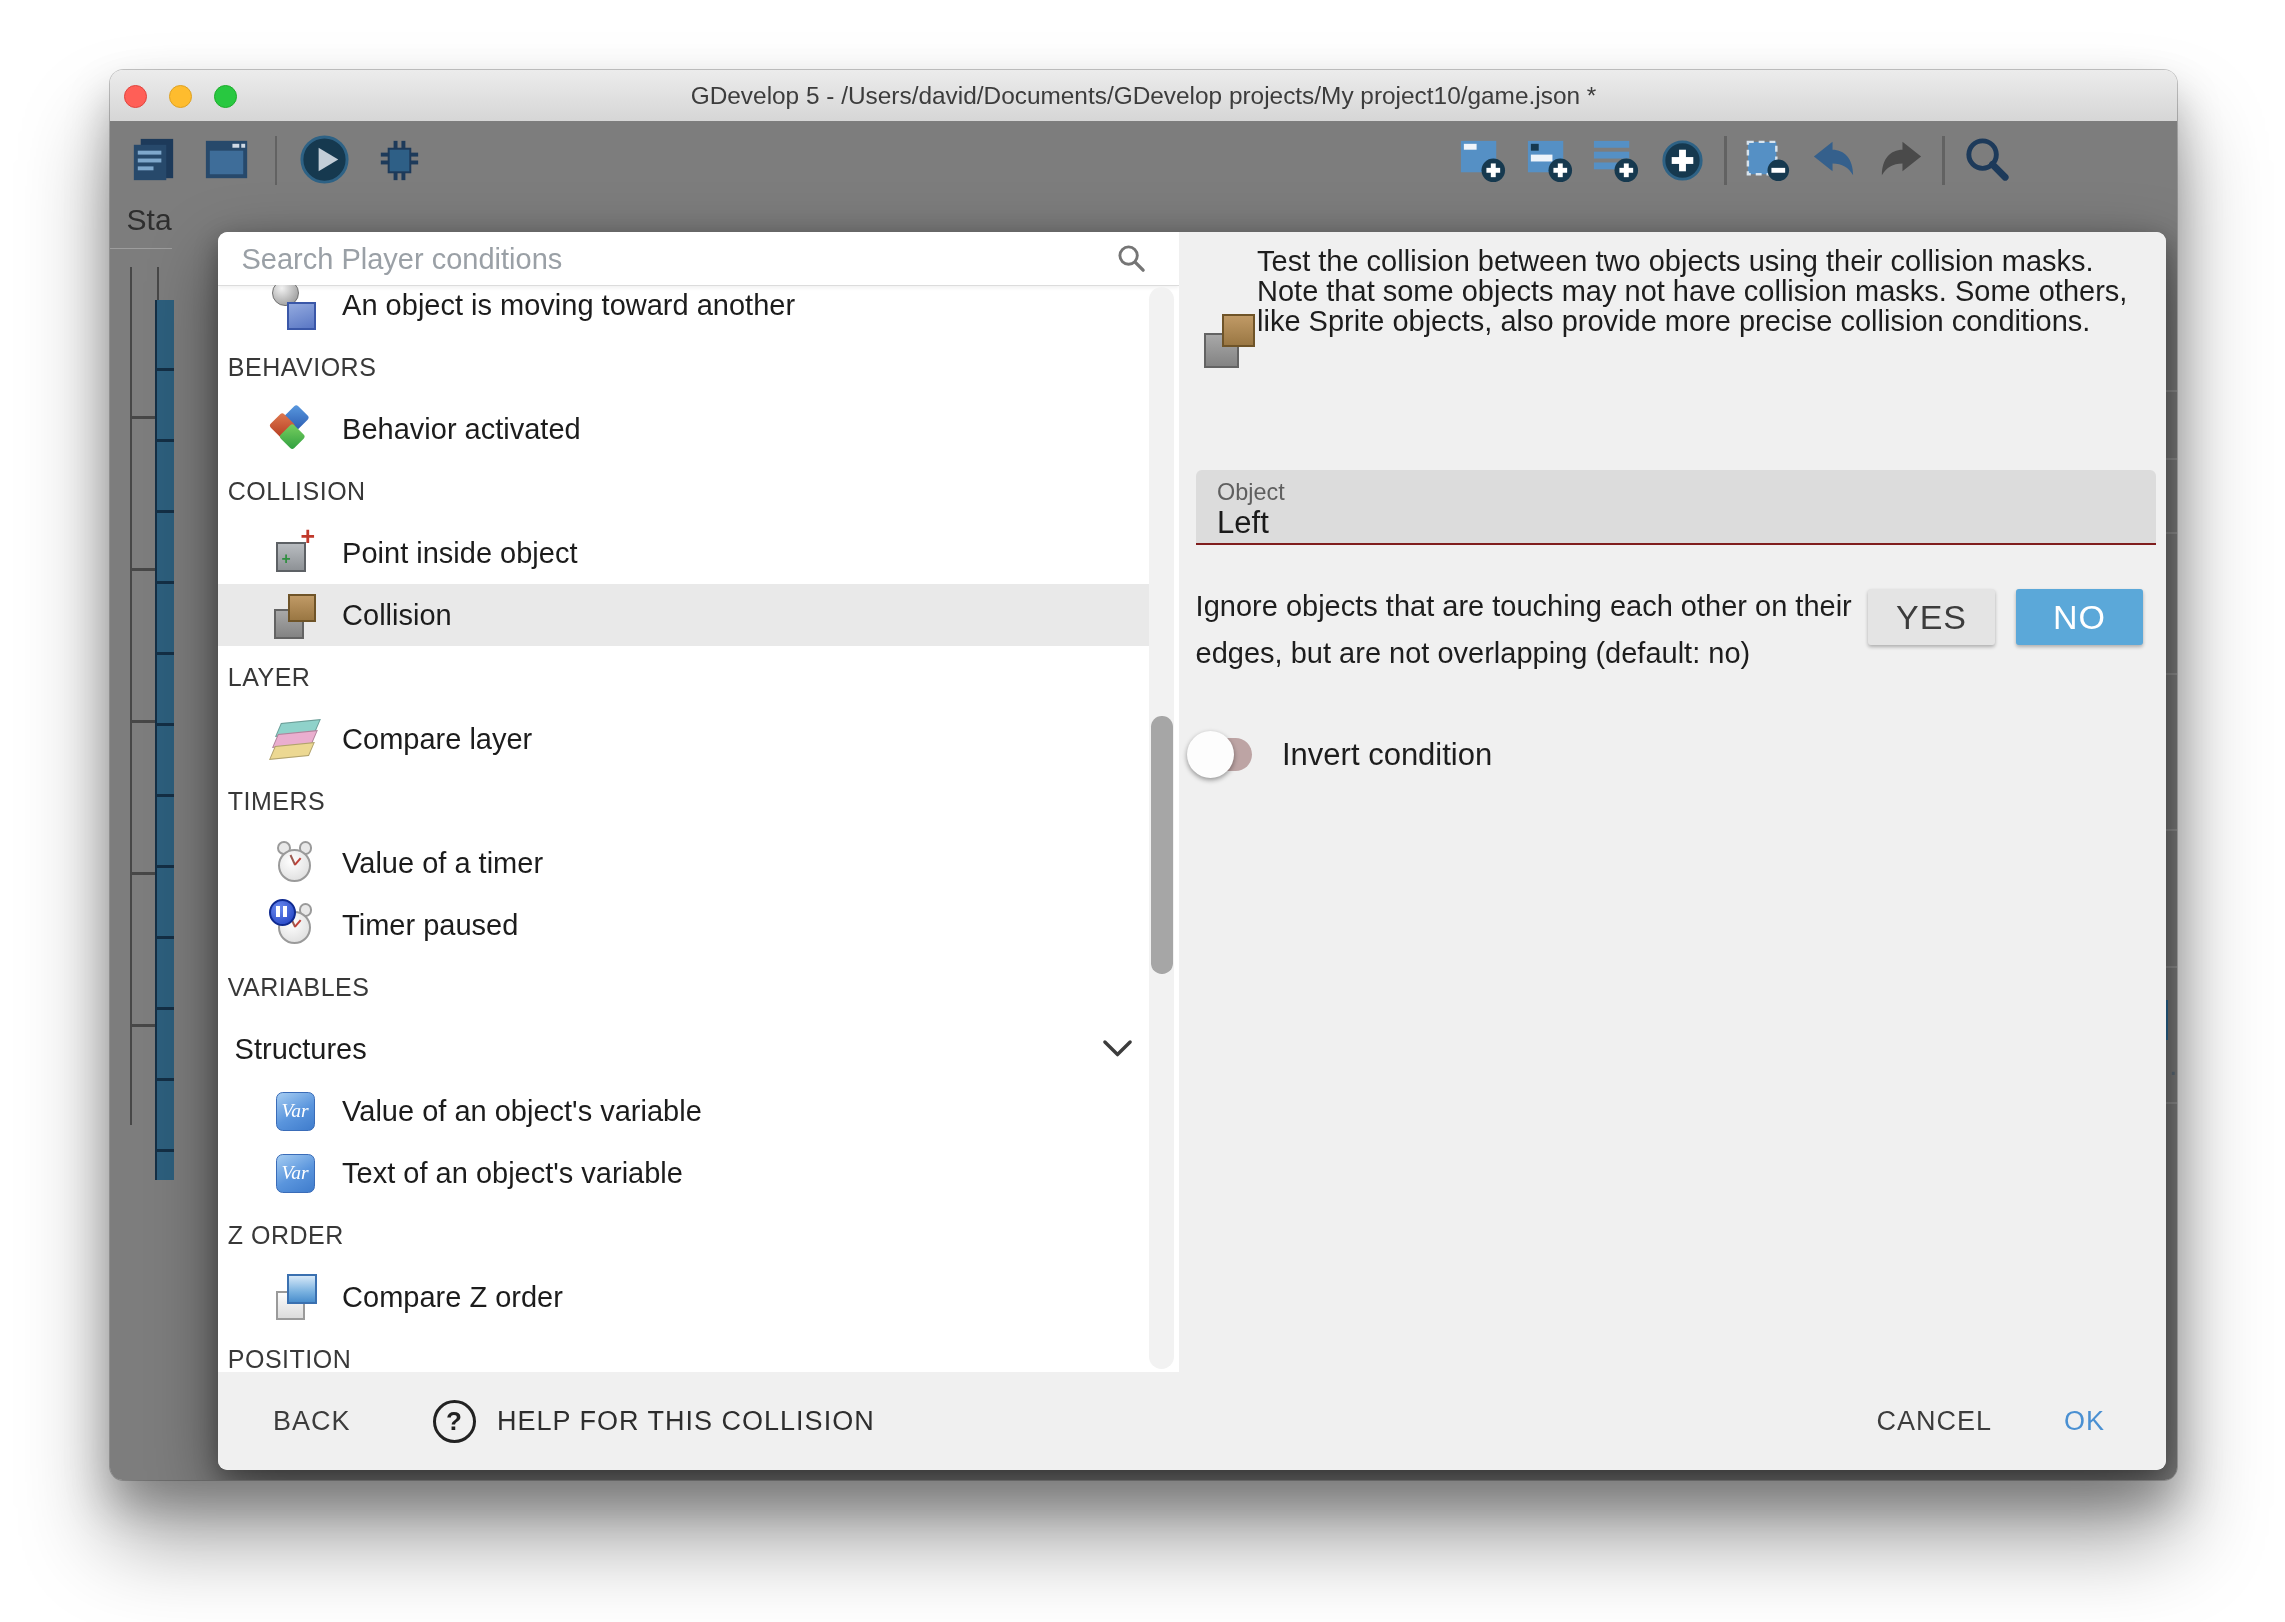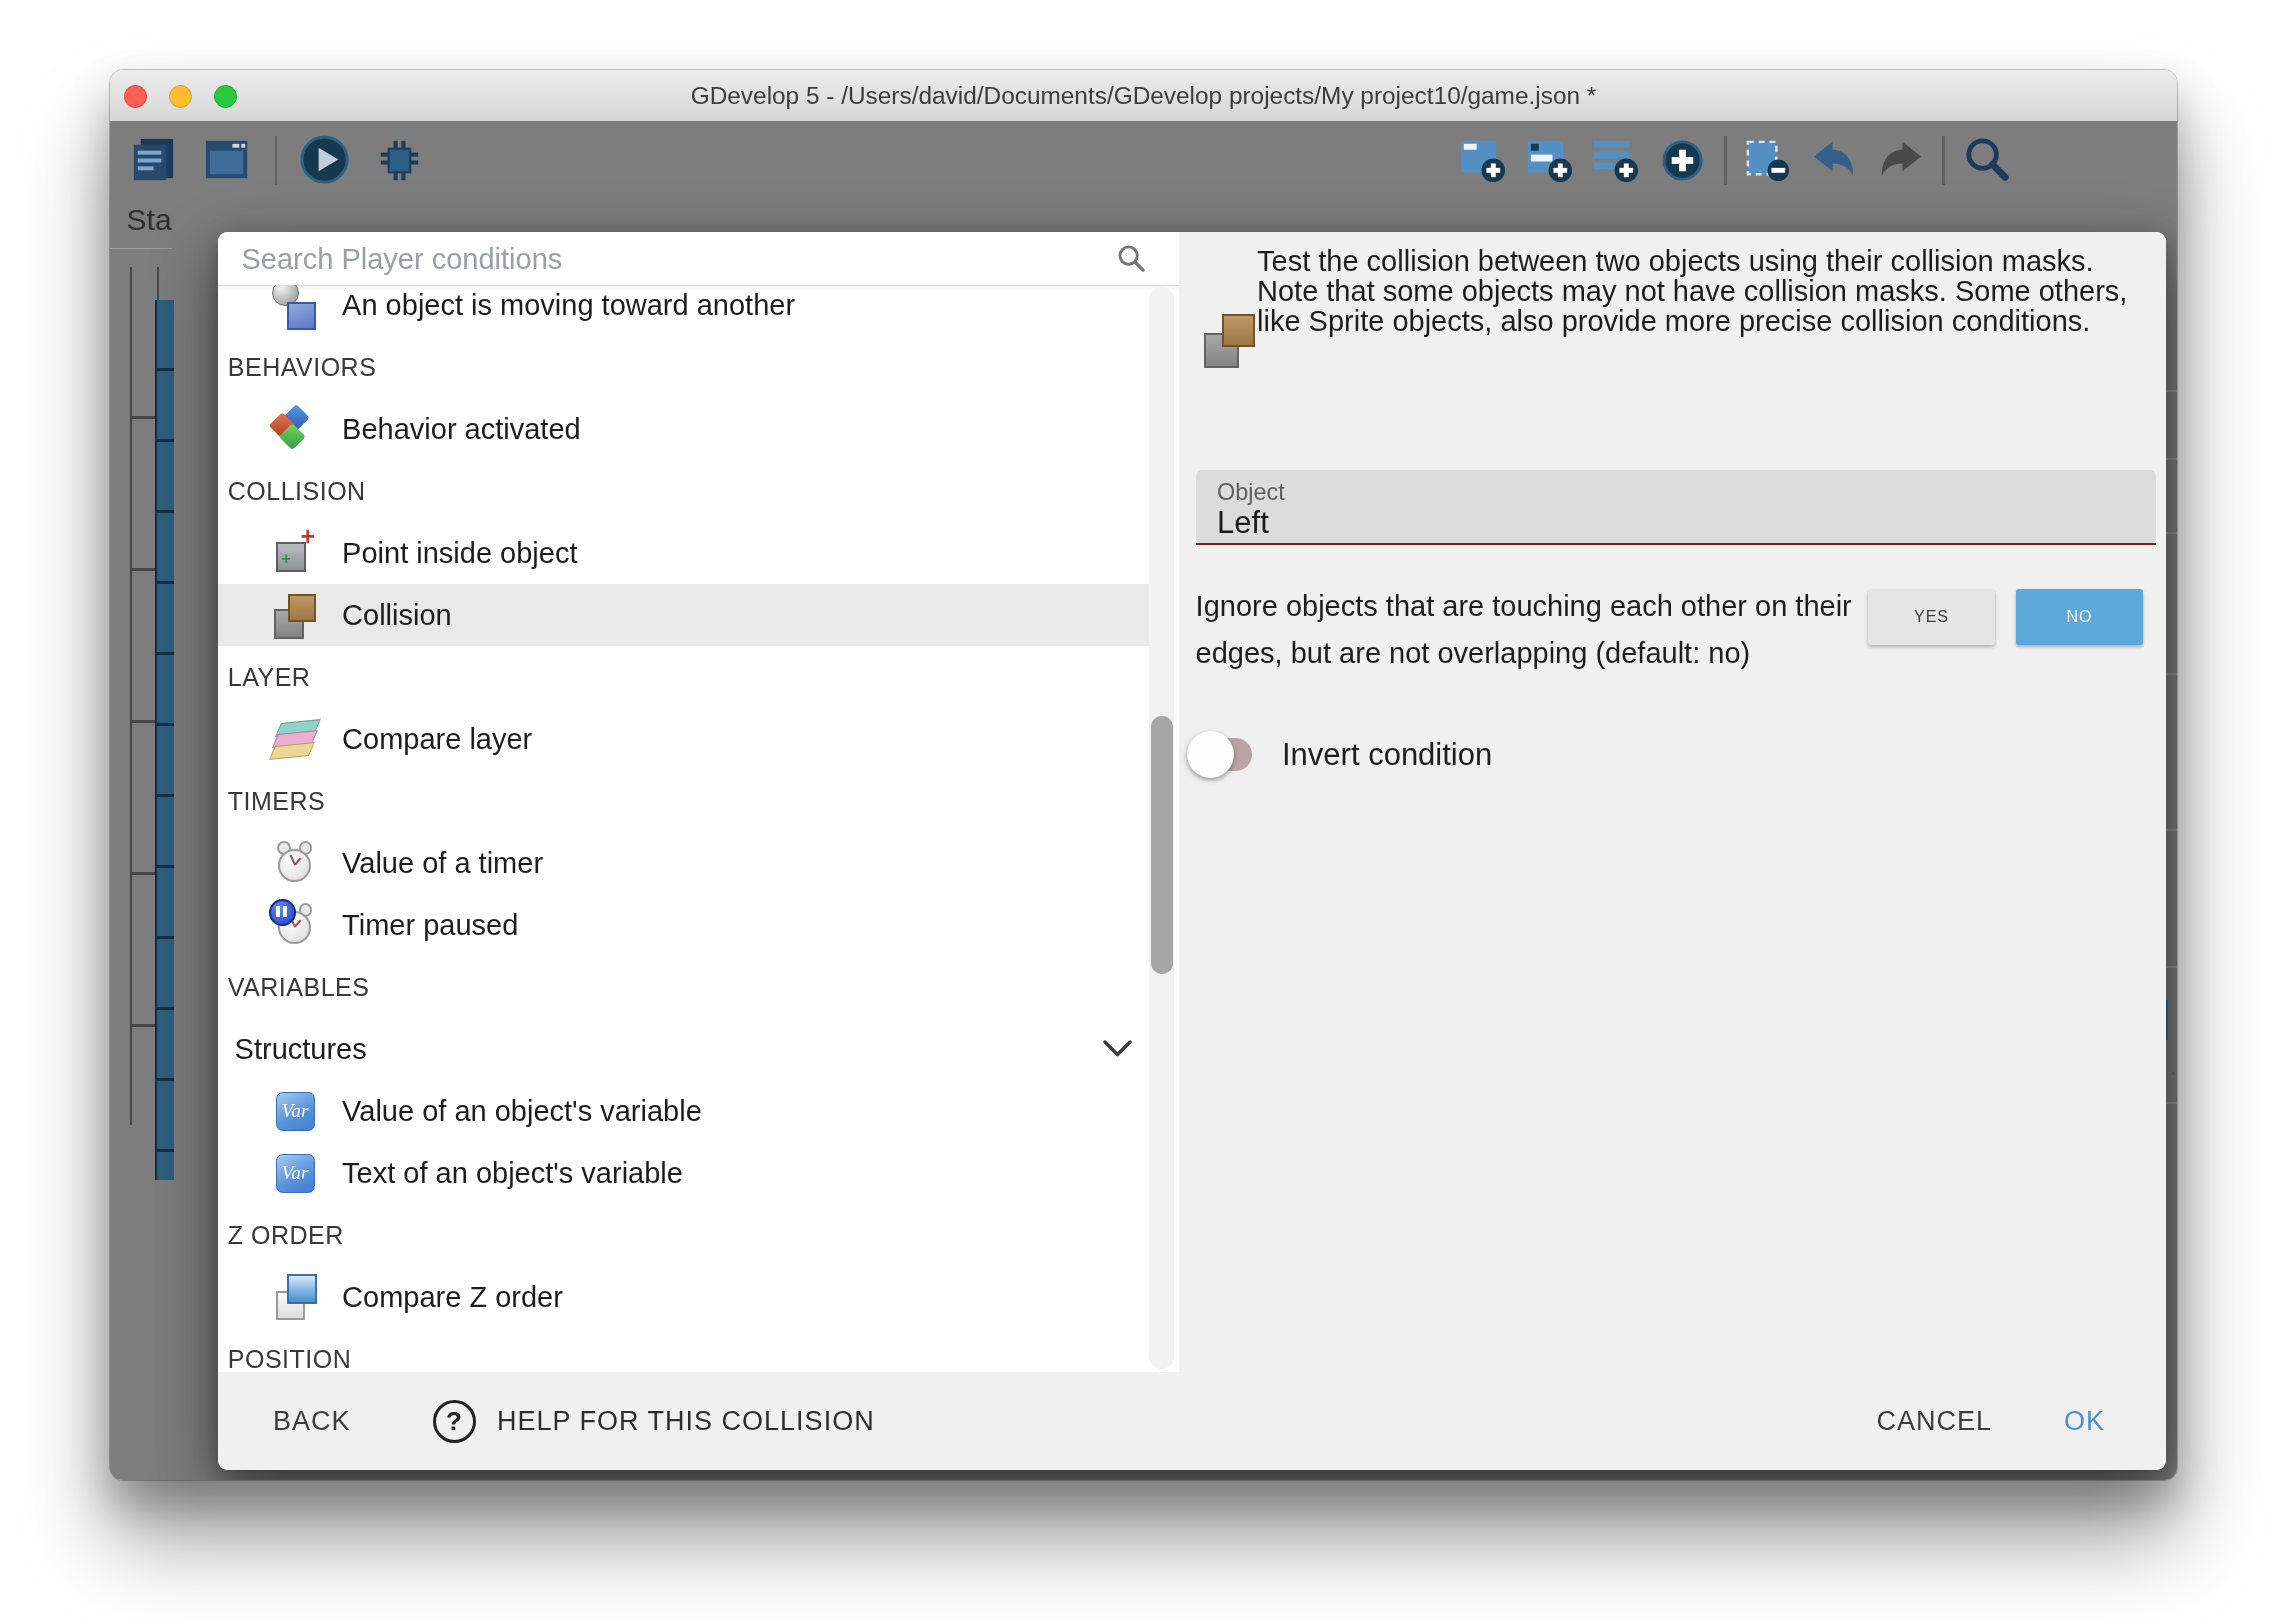--- a/index.html
+++ b/index.html
@@ -114,21 +114,21 @@
   .desc-icon{position:absolute;left:19.5px;top:76px;}
   .ic-col-lg .g{width:31px;height:31px;left:5.9px;top:25px;}
   .ic-col-lg .t{width:29px;height:29px;left:23.4px;top:5.9px;}
   .desc-text{position:absolute;left:78px;top:13.7px;width:889px;font-size:29px;line-height:30px;color:#1d1d1d;}
   .object-field{position:absolute;left:16.6px;top:238px;width:960px;height:73px;background:#dcdcdc;
     border-radius:5.9px 5.9px 0 0;border-bottom:2px solid #7f1d1d;}
   .object-label{position:absolute;left:21.5px;top:8.8px;font-size:23.4px;color:#5f5f5f;}
   .object-value{position:absolute;left:21.5px;top:35px;font-size:31px;color:#1a1a1a;}
   .ignore-text{position:absolute;left:16.6px;top:351px;width:692px;font-size:29px;line-height:47px;color:#1d1d1d;}
   .btn{position:absolute;top:357px;width:127px;height:56px;border:none;border-radius:2.9px;cursor:pointer;
-    font-family:"Liberation Sans",sans-serif;font-size:16px;letter-spacing:1px;
+    font-family:"Liberation Sans",sans-serif;font-size:34px;letter-spacing:1px;
     box-shadow:0 2px 3.9px rgba(0,0,0,.28);display:flex;align-items:center;justify-content:center;}
   .btn-yes{left:689px;background:#e4e4e4;color:#3c3c3c;}
   .btn-no{left:837px;background:#5ba8d9;color:#ffffff;}
   .invert-row{position:absolute;left:0;top:493px;height:59px;width:100%;}
   .switch{position:absolute;left:15.6px;top:12.7px;width:57px;height:33px;border-radius:16.6px;background:#bda4a4;cursor:pointer;}
   .switch .knob{position:absolute;left:-7.8px;top:-6.8px;width:47px;height:47px;border-radius:50%;background:#fdfdfd;
     box-shadow:0 2px 4.9px rgba(0,0,0,.4);}
   .invert-label{position:absolute;left:103px;top:0;height:59px;line-height:59px;font-size:31px;color:#1d1d1d;}
 
   

